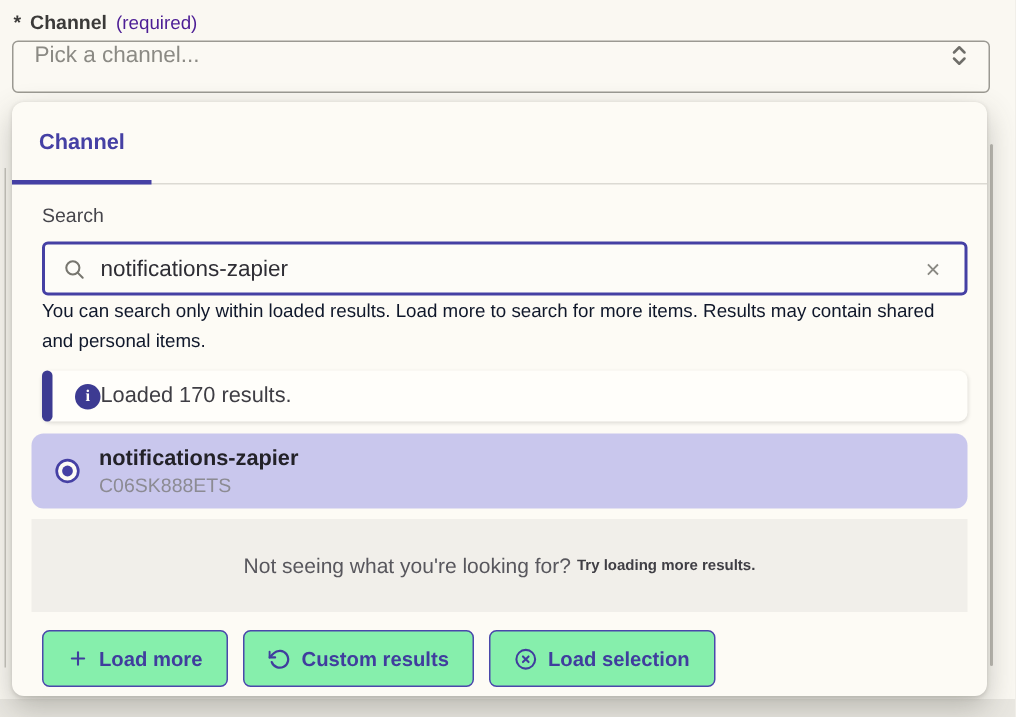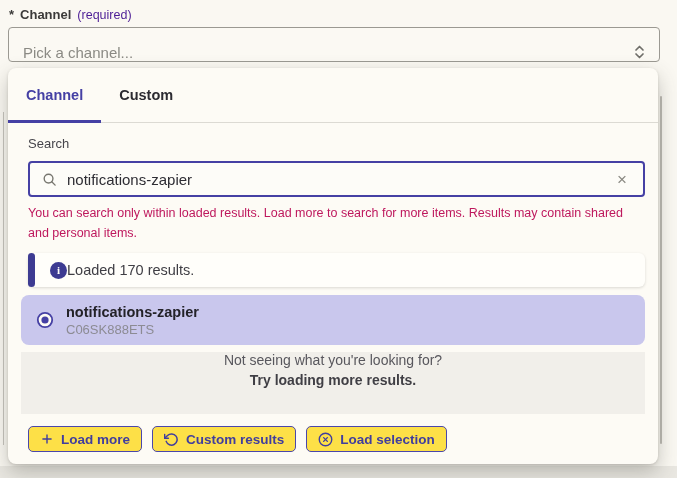--- a/index.html
+++ b/index.html
@@ -15,21 +15,21 @@
   .field-label-row {
     position: absolute; left: 9px; top: 7px;
     font-size: 13px; color: #3b3a39; display: flex; align-items: baseline; gap: 6px;
   }
   .req-marker { font-weight: bold; color: #3b3a39; }
   .field-label { font-weight: bold; color: #3b3a39; }
   .req-note { font-size: 12.5px; color: #4c1d95; font-weight: normal; }
   .select {
     position: absolute; left: 8px; top: 27px; width: 652px; height: 35px;
     border: 1px solid #9b9992; border-radius: 4px; background: #fbf9f3;
-    display: flex; align-items: flex-end; padding: 0 14px; cursor: pointer;
+    display: flex; align-items: flex-start; padding: 0 14px; cursor: pointer;
   }
   .select-placeholder { flex: 1; font-size: 15px; color: #8b8a84; }
   .updown-icon { display: flex; color: #6f6e69; }
   
   .under-left-line { position: absolute; left: 3px; top: 112px; width: 1px; height: 333px; background: #c6c4bd; }
   .page-scrollbar { position: absolute; left: 660px; top: 96px; width: 2px; height: 348px; background: #bcbab3; border-radius: 2px; }
   .bottom-strip { position: absolute; left: 0; top: 466px; width: 677px; height: 12px; background: #e9e7e1; }
   
   .panel {
     position: absolute; left: 8px; top: 68px; width: 650px; height: 396px;
@@ -57,22 +57,22 @@
     border: 2px solid #4540a4; border-radius: 4px; background: #fdfcf8;
     display: flex; align-items: center; padding: 0 12px;
   }
   .search-box .magnifier { display: flex; color: #77766f; margin-right: 10px; }
   .search-box input {
     flex: 1; border: none; outline: none; background: transparent;
     font-family: "Liberation Sans", sans-serif; font-size: 15px; color: #2e2d34;
   }
   .clear-x { font-size: 17px; color: #8a8983; cursor: pointer; line-height: 1; padding: 2px 4px; }
   .help-text {
-    margin-top: 6px; width: 617px;
-    font-size: 12.5px; line-height: 20px; color: #be185d;
+    width: 617px;
+    font-size: 12.5px; line-height: 20px; color: #0f172a;
   }
   .info-banner {
     margin-top: 10px; width: 617px; height: 34px; position: relative;
     background: #fffefa; border-radius: 6px;
     box-shadow: 0 1px 3px rgba(0,0,0,0.14);
     display: flex; align-items: center; padding-left: 22px;
   }
   .info-bar { position: absolute; left: 0; top: 0; width: 7px; height: 34px; background: #3d3b92; border-radius: 6px; }
   .info-icon {
     width: 17px; height: 17px; border-radius: 50%; background: #3d3b92;
@@ -84,28 +84,28 @@
     margin: 8px 13px 0 13px; height: 50px; border-radius: 8px;
     background: #c9c7ed; display: flex; align-items: center; padding-left: 15px;
     cursor: pointer;
   }
   .radio { display: flex; flex: none; }
   .result-text { margin-left: 12px; }
   .result-title { font-size: 14.5px; font-weight: bold; color: #232228; }
   .result-code { margin-top: 2px; font-size: 13px; color: #8c8b93; }
   .hint-block {
     margin: 7px 13px 0 13px; height: 62px; background: #f1efea;
-    display: flex; flex-direction: column; align-items: center; justify-content: flex-start; gap: 4px;
+    display: flex; flex-direction: row; align-items: center; justify-content: center; gap: 4px;
   }
   .hint-line1 { font-size: 14px; color: #58575d; }
-  .hint-line2 { font-size: 14px; font-weight: bold; color: #403f45; }
+  .hint-line2 { font-size: 10px; font-weight: bold; color: #403f45; }
   .actions-row { display: flex; gap: 10px; margin-top: 12px; padding-left: 20px; }
   .action-btn {
-    height: 26px; padding: 0 11px; border: 1.5px solid #4a47ab; border-radius: 5px;
-    background: #fde047; color: #403d9e; font-size: 13.5px; font-weight: bold;
+    height: 38px; padding: 0 16px; border: 1.5px solid #4a47ab; border-radius: 5px;
+    background: #86efac; color: #403d9e; font-size: 13.5px; font-weight: bold;
     display: flex; align-items: center; gap: 7px; cursor: pointer;
     font-family: "Liberation Sans", sans-serif;
   }
   .action-btn svg { display: block; }
 </style>
 </head>
 <body>
 
 <div class="frame">
 
@@ -127,23 +127,20 @@
         <polyline points="2,11 5.5,14.5 9,11"></polyline>
       </svg>
     </span>
   </div>
 
   <div class="panel">
 
     <div class="tabs-row">
       <div class="tab active">
         <span>Channel</span>
-      </div>
-      <div class="tab">
-        <span>Custom</span>
       </div>
     </div>
 
     <div class="pad">
       <div class="search-label">Search</div>
 
       <div class="search-box">
         <span class="magnifier">
           <svg width="15" height="15" viewBox="0 0 24 24" fill="none" stroke="currentColor" stroke-width="2.2" stroke-linecap="round">
             <circle cx="10.5" cy="10.5" r="7"></circle>

